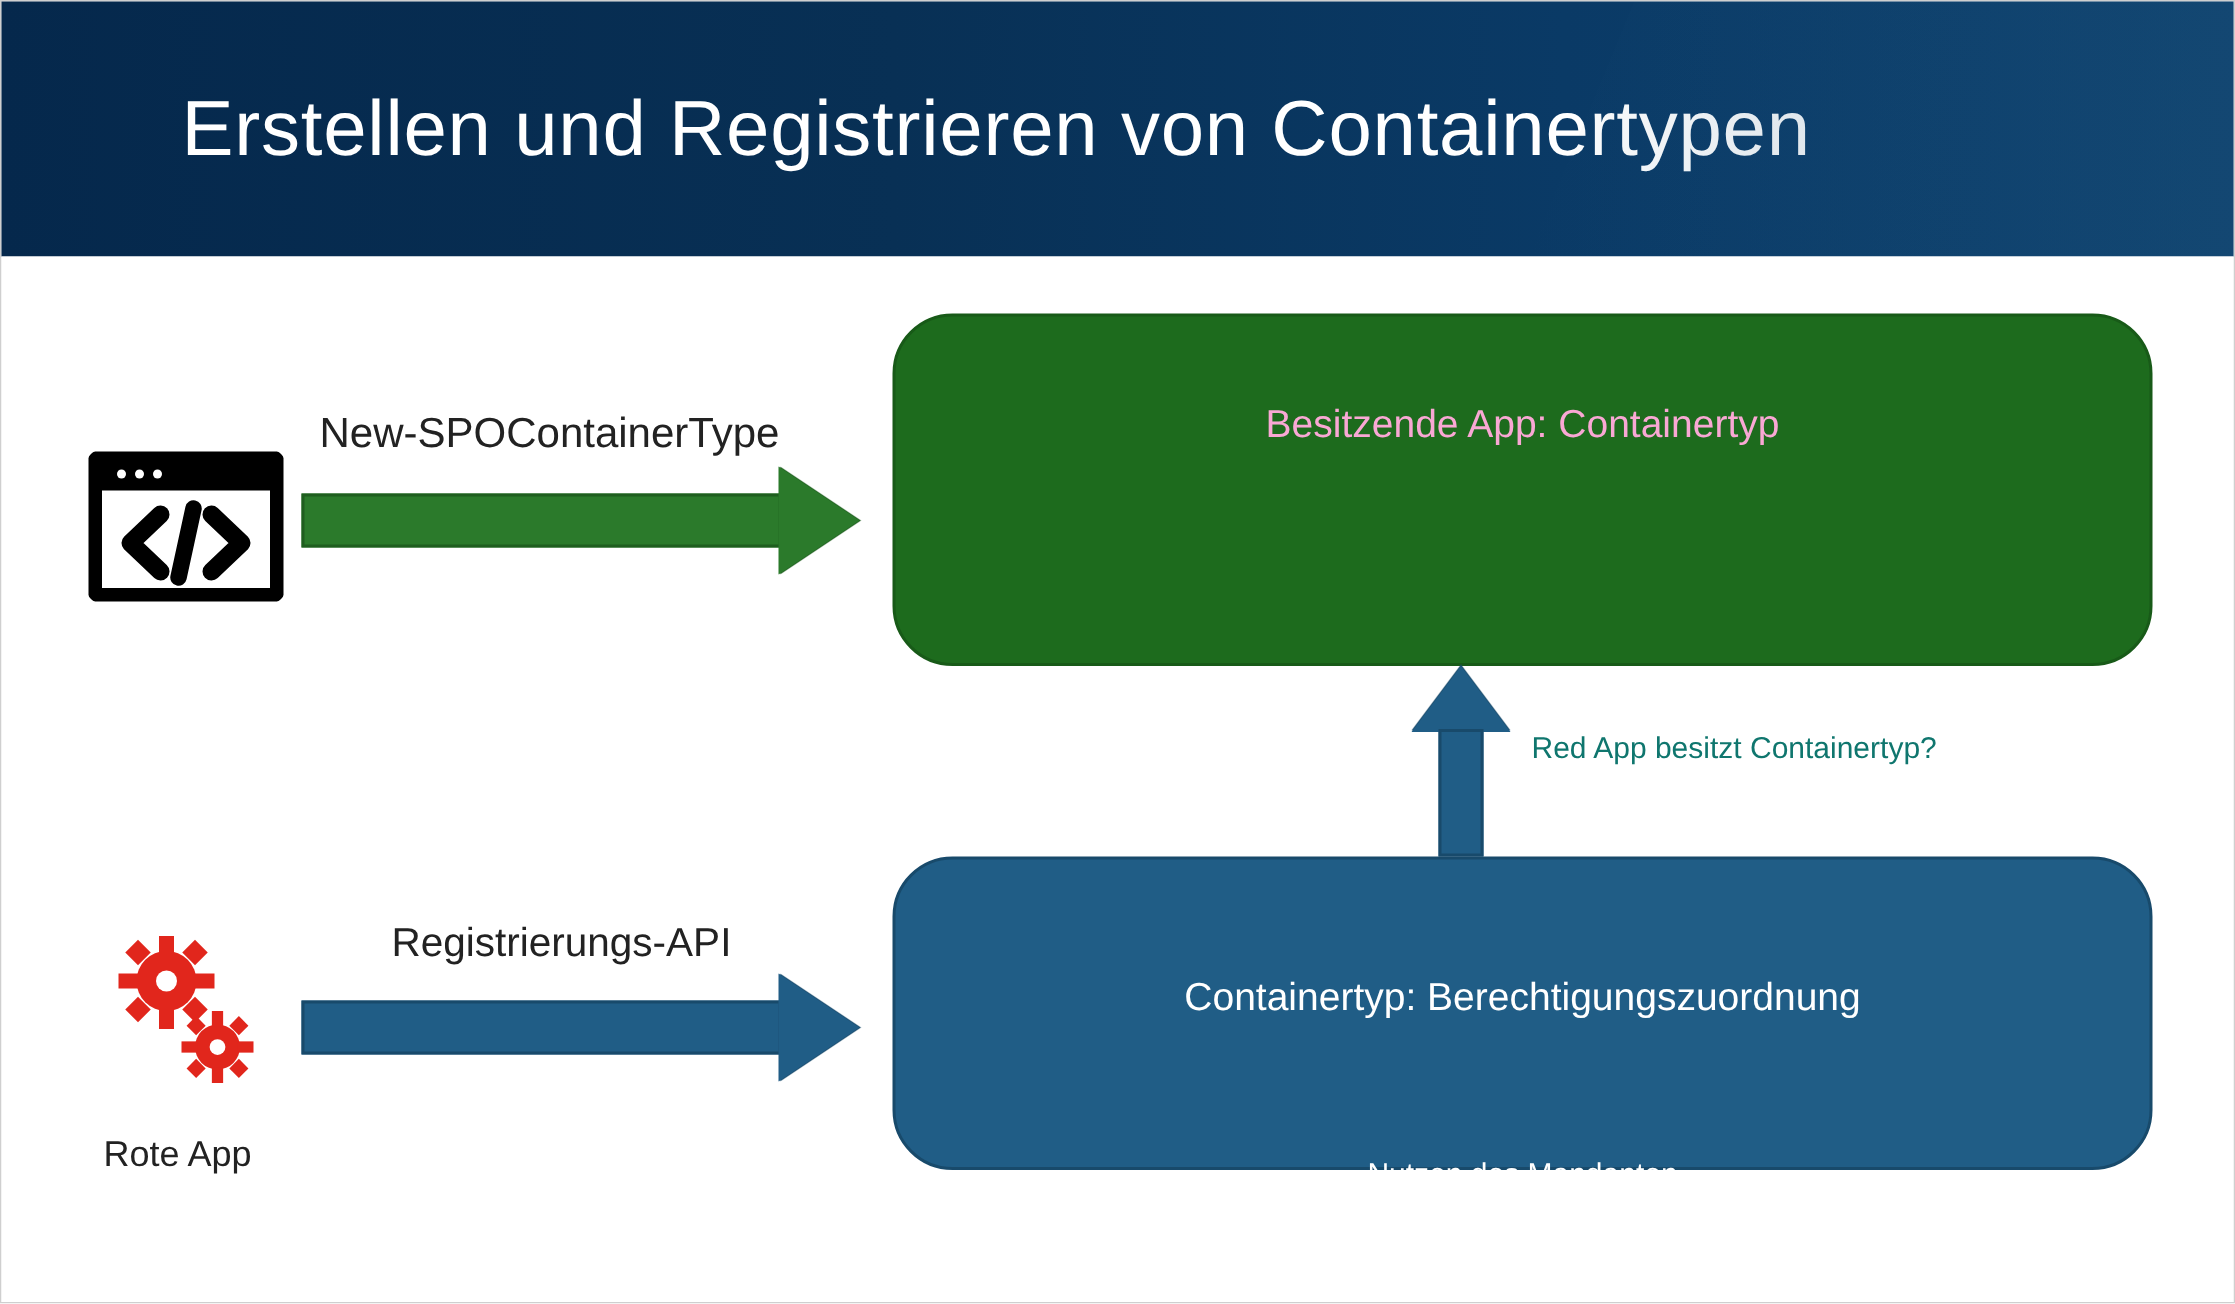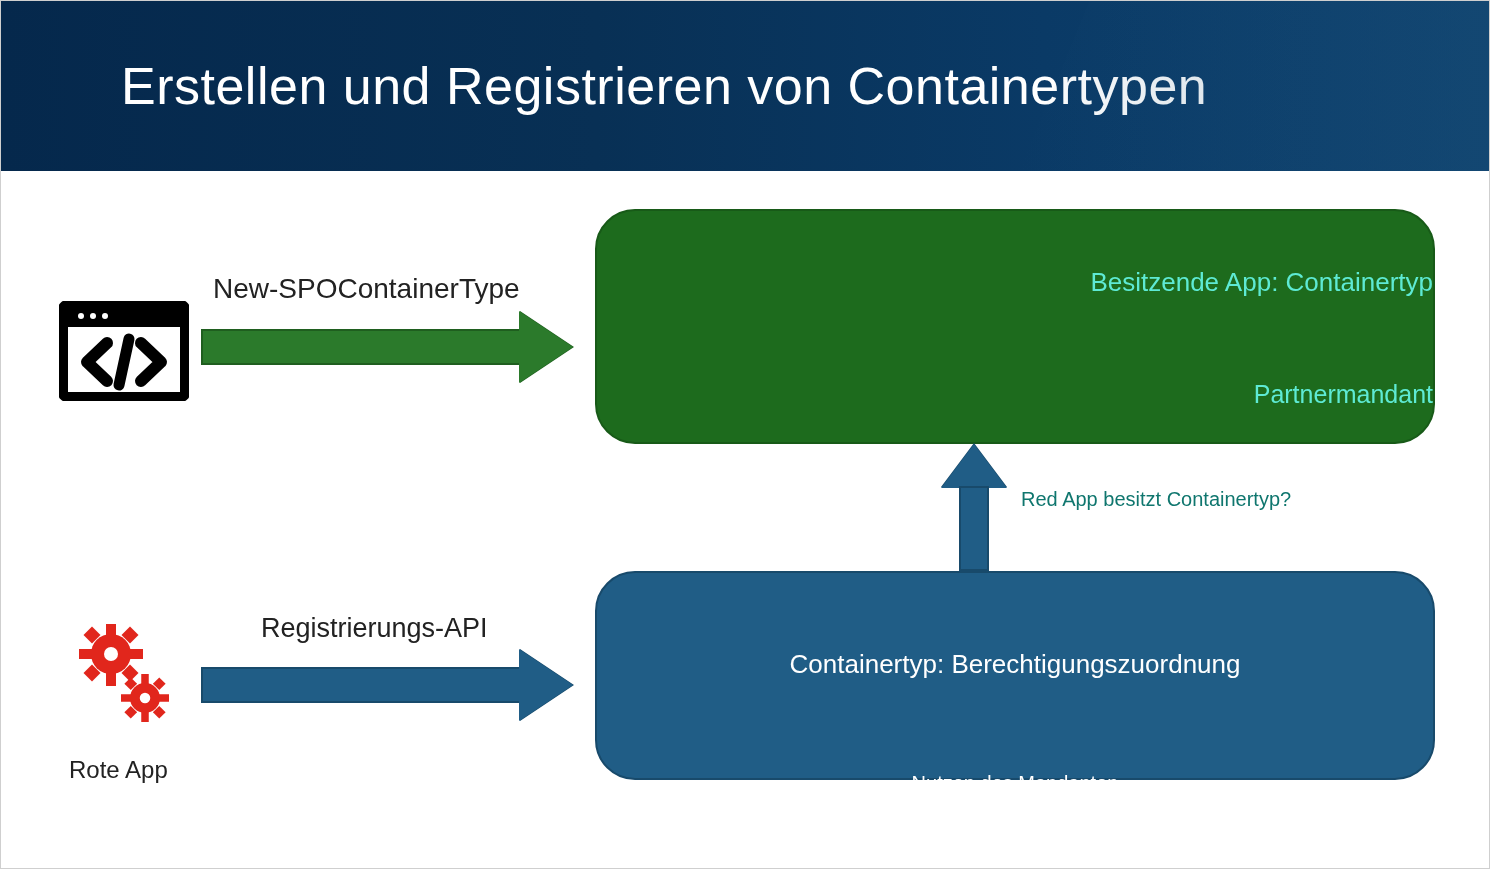--- a/index.html
+++ b/index.html
@@ -49,21 +49,21 @@
   .arrow-up .head { position: absolute; left: -8px; top: -2px; width: 0; height: 0;
     border-bottom: 44px solid #205d86; border-left: 33px solid transparent; border-right: 33px solid transparent; filter: drop-shadow(0 -1px 0 #184a6b); }
 
   
   .label-new { position: absolute; left: 212px; top: 102px; font-size: 28px; color: #222; }
   .label-reg { position: absolute; left: 260px; top: 442px; font-size: 27px; color: #222; }
   .label-redq { position: absolute; left: 1020px; top: 317px; font-size: 20px; color: #0f766e; }
 
   
   .box-green { position: absolute; left: 594px; top: 38px; width: 840px; height: 235px;
-    background: #1d6b1d; border: 2px solid #185a18; border-radius: 40px; color: #5eead4; text-align: right; }
+    background: #1d6b1d; border: 2px solid #185a18; border-radius: 40px; color: #f9a8d4; text-align: center; }
   .box-green .line1 { margin-top: 56px; font-size: 26px; }
   .box-green .line2 { margin-top: 82px; font-size: 25px; }
 
   
   .box-blue { position: absolute; left: 594px; top: 400px; width: 840px; height: 209px;
     background: #205d86; border: 2px solid #184a6b; border-radius: 40px; color: #fff; text-align: center; }
   .box-blue .line1 { margin-top: 76px; font-size: 26px; }
   .box-blue .line2 { margin-top: 92px; font-size: 20px; }
 </style>
 </head>
@@ -90,21 +90,20 @@
     </div>
 
     <div class="label-new">New-SPOContainerType</div>
     <div class="arrow-green">
       <div class="shaft"></div>
       <div class="head"></div>
     </div>
 
     <div class="box-green">
       <div class="line1">Besitzende App: Containertyp</div>
-      <div class="line2">Partnermandant</div>
     </div>
 
     <div class="arrow-up">
       <div class="head"></div>
       <div class="shaft"></div>
     </div>
     <div class="label-redq">Red App besitzt Containertyp?</div>
 
     <div class="gear-icon">
       <svg viewBox="0 0 110 110">

